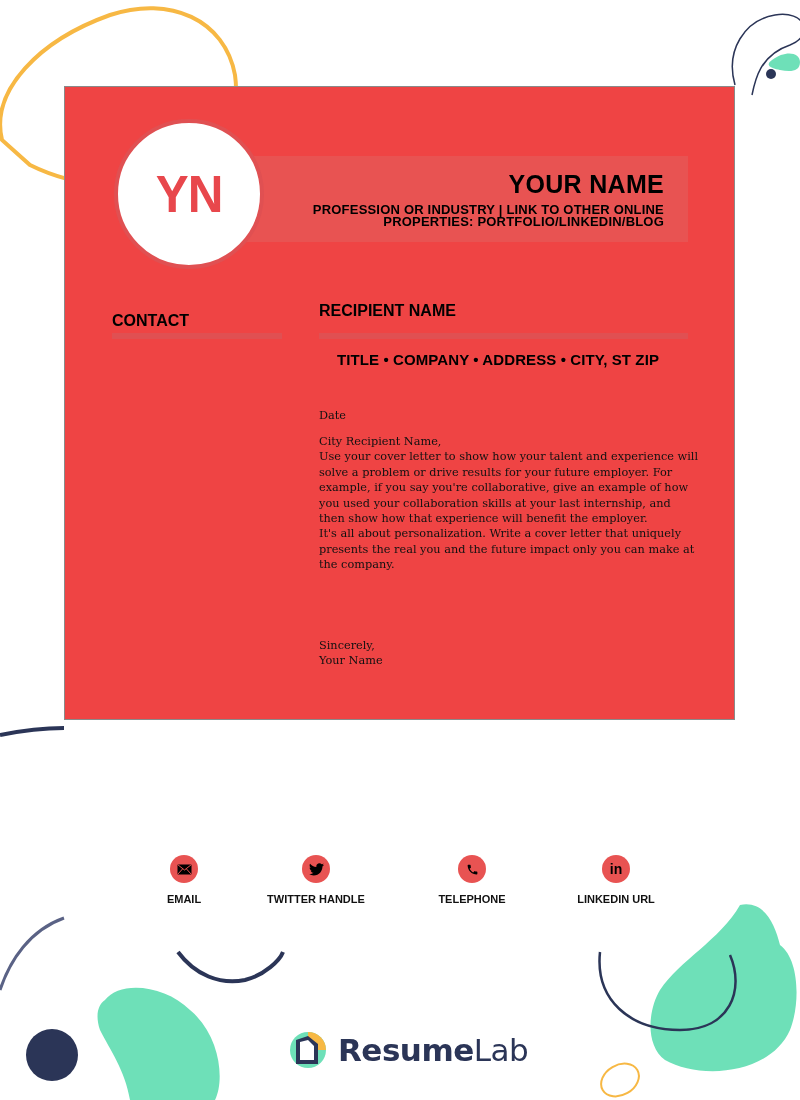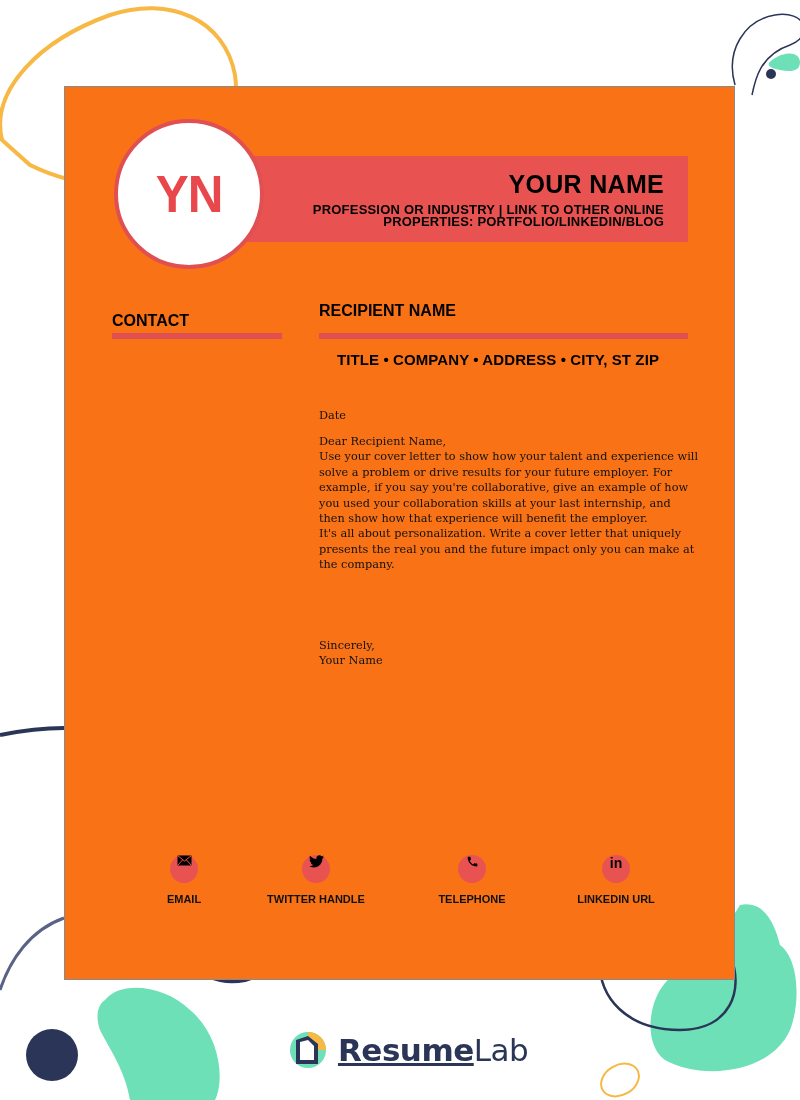--- a/index.html
+++ b/index.html
@@ -1,35 +1,35 @@
 <!DOCTYPE html>
 <html><head>
 <meta charset="utf-8">
 <style>
   html, body { margin:0; padding:0; }
   body { width:800px; height:1100px; position:relative; overflow:hidden; background:#ffffff; font-family:"Liberation Sans", sans-serif; }
   .deco { position:absolute; left:0; top:0; width:800px; height:1100px; z-index:0; }
-  .page { position:absolute; left:64px; top:86px; width:671px; height:894px; background:#f97316; border:1px solid #8a8a8a; box-sizing:border-box; z-index:2;text-decoration:underline; }
+  .page { position:absolute; left:64px; top:86px; width:671px; height:634px; background:#ef4444; border:1px solid #8a8a8a; box-sizing:border-box; z-index:2;text-decoration:underline; }
   .circle { position:absolute; left:49px; top:32px; width:150px; height:150px; border:4px solid #e05052; border-radius:50%; background:#fff; box-sizing:border-box; z-index:3; display:flex; align-items:center; justify-content:center; }
   .initials { color:#e8474c; font-weight:bold; font-size:52px; letter-spacing:-1px; font-family:"Liberation Sans", sans-serif; transform:scaleX(0.95); }
   .banner { position:absolute; left:178px; top:69px; width:445px; height:86px; background:#e85352; z-index:2; }
   .name { position:absolute; right:24px; top:14px; font-size:25px; font-weight:bold; color:#000; letter-spacing:0.3px; }
   .prof { position:absolute; right:24px; top:48px; text-align:right; font-size:13px; font-weight:bold; color:#000; line-height:12px; letter-spacing:0.2px; }
   .h2 { position:absolute; font-size:16px; font-weight:bold; color:#000; }
   .rule { position:absolute; height:6px; background:#e05052; }
   .serif { font-family:"DejaVu Serif", serif; font-size:11.3px; color:#111; line-height:15.4px; }
   .contact-lines { position:absolute; left:47px; top:262px; }
   .contact-lines div { line-height:15.3px; }
   .recip-meta { position:absolute; left:272px; top:264px; font-size:15px; font-weight:bold; color:#000; letter-spacing:0.1px; }
   .date { position:absolute; left:254px; top:321px; }
   .letter { position:absolute; left:254px; top:347px; width:380px; }
   .letter p { margin:0; }
   .closing { position:absolute; left:254px; top:551px; }
   .footer-item { position:absolute; top:768px; width:150px; text-align:center; }
-  .footer-icon { width:28px; height:28px; border-radius:50%; background:#e85352; margin:0 auto; display:flex; justify-content:center; }
+  .footer-icon { width:28px; height:28px; border-radius:50%; background:#e85352; margin:0 auto; display:flex; align-items:center; justify-content:center; }
   .footer-label { margin-top:10px; font-size:11px; font-weight:bold; color:#111; }
   .logo { position:absolute; left:288px; top:1030px; z-index:3; display:flex; align-items:center; }
   .logo-text { font-size:31px; color:#2b3557; font-family:"DejaVu Sans", sans-serif; margin-left:10px; letter-spacing:-0.5px; }
 </style>
 </head>
 <body>
 
 <svg class="deco" viewBox="0 0 800 1100">
   <path d="M2,140 C-10,90 40,40 110,15 C170,-5 225,20 235,75 C240,110 225,160 200,175 C150,200 70,185 30,165 Z" fill="none" stroke="#f7b844" stroke-width="4"></path>
   <path d="M735,85 C725,50 745,20 775,15 C805,10 815,35 790,45 C760,55 755,80 752,95" fill="none" stroke="#2b3557" stroke-width="1.5"></path>
@@ -59,21 +59,21 @@
 
   <div class="h2" style="left:47px; top:225px;">CONTACT</div>
   <div class="rule" style="left:47px; top:246px; width:170px;"></div>
 
   <div class="h2" style="left:254px; top:215px;">RECIPIENT NAME</div>
   <div class="rule" style="left:254px; top:246px; width:369px;"></div>
   <div class="recip-meta">TITLE • COMPANY • ADDRESS • CITY, ST ZIP</div>
 
   <div class="date serif">Date</div>
   <div class="letter serif">
-    <p>Dear Recipient Name,</p>
+    <p>City Recipient Name,</p>
     <p>Use your cover letter to show how your talent and experience will solve a problem or drive results for your future employer. For example, if you say you're collaborative, give an example of how you used your collaboration skills at your last internship, and then show how that experience will benefit the employer.</p>
     <p>It's all about personalization. Write a cover letter that uniquely presents the real you and the future impact only you can make at the company.</p>
   </div>
   <div class="closing serif">
     <div>Sincerely,</div>
     <div>Your Name</div>
   </div>
 
   <div class="footer-item" style="left:44px;">
     <div class="footer-icon">
@@ -108,14 +108,14 @@
   </div>
 </div>
 
 <div class="logo">
   <svg width="40" height="40" viewBox="0 0 40 40">
     <circle cx="20" cy="20" r="18" fill="#6ee0b8"></circle>
     <path d="M20,2 A18,18 0 0 1 38,20 L20,20 Z" fill="#f7b844"></path>
     <path d="M8,10 L20,6 L30,14 L30,34 L8,34 Z" fill="#2b3557"></path>
     <path d="M12,12 L20,10 L26,16 L26,30 L12,30 Z" fill="#ffffff"></path>
   </svg>
-  <span class="logo-text"><span style="font-weight:bold;text-decoration:underline;">Resume</span><span>Lab</span></span>
+  <span class="logo-text"><span style="font-weight:bold;">Resume</span><span>Lab</span></span>
 </div>
 
 </body></html>

